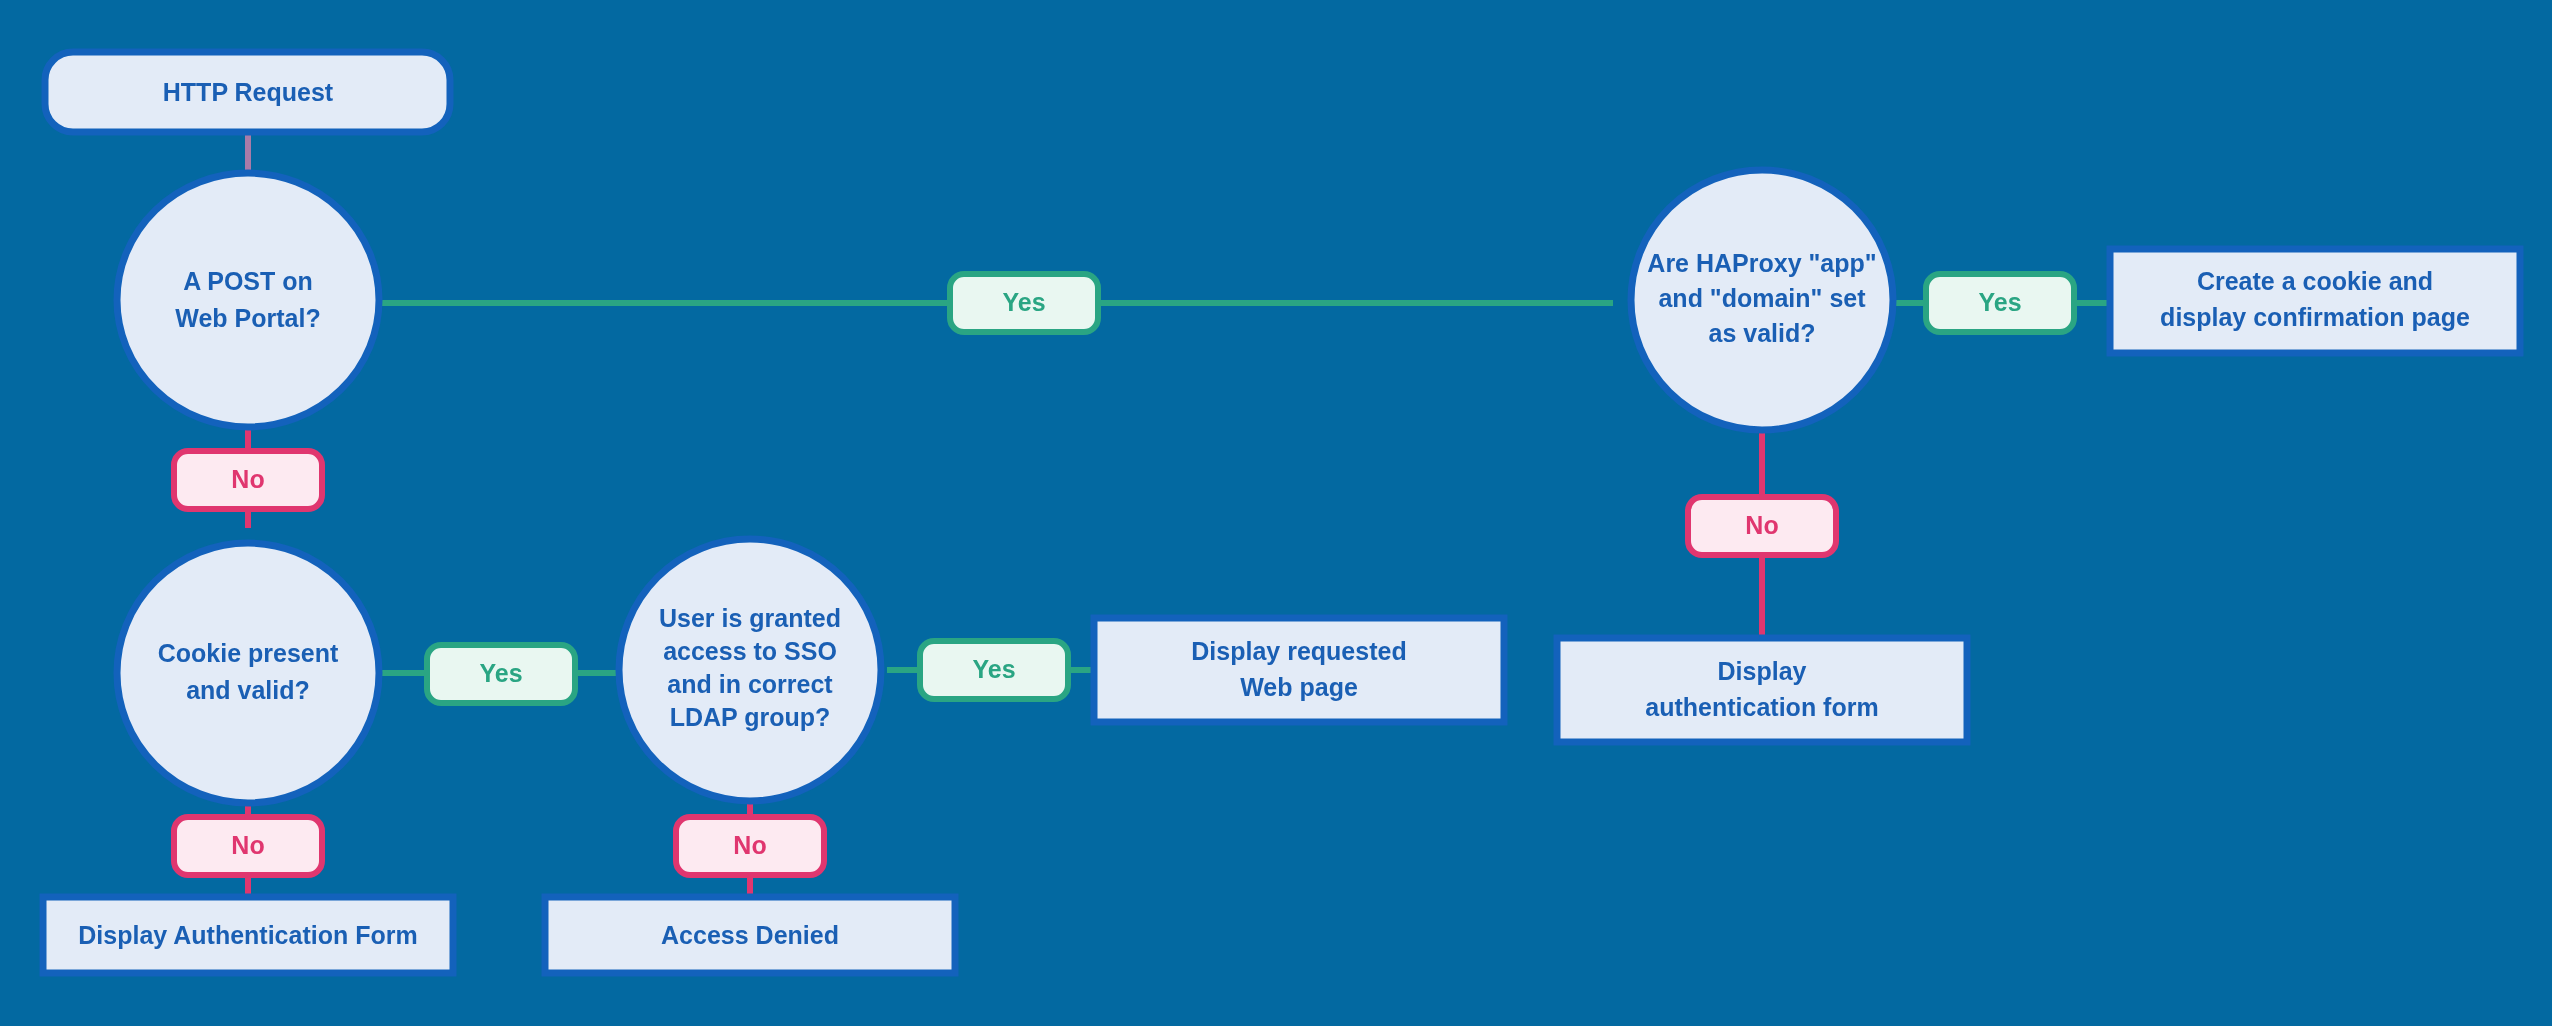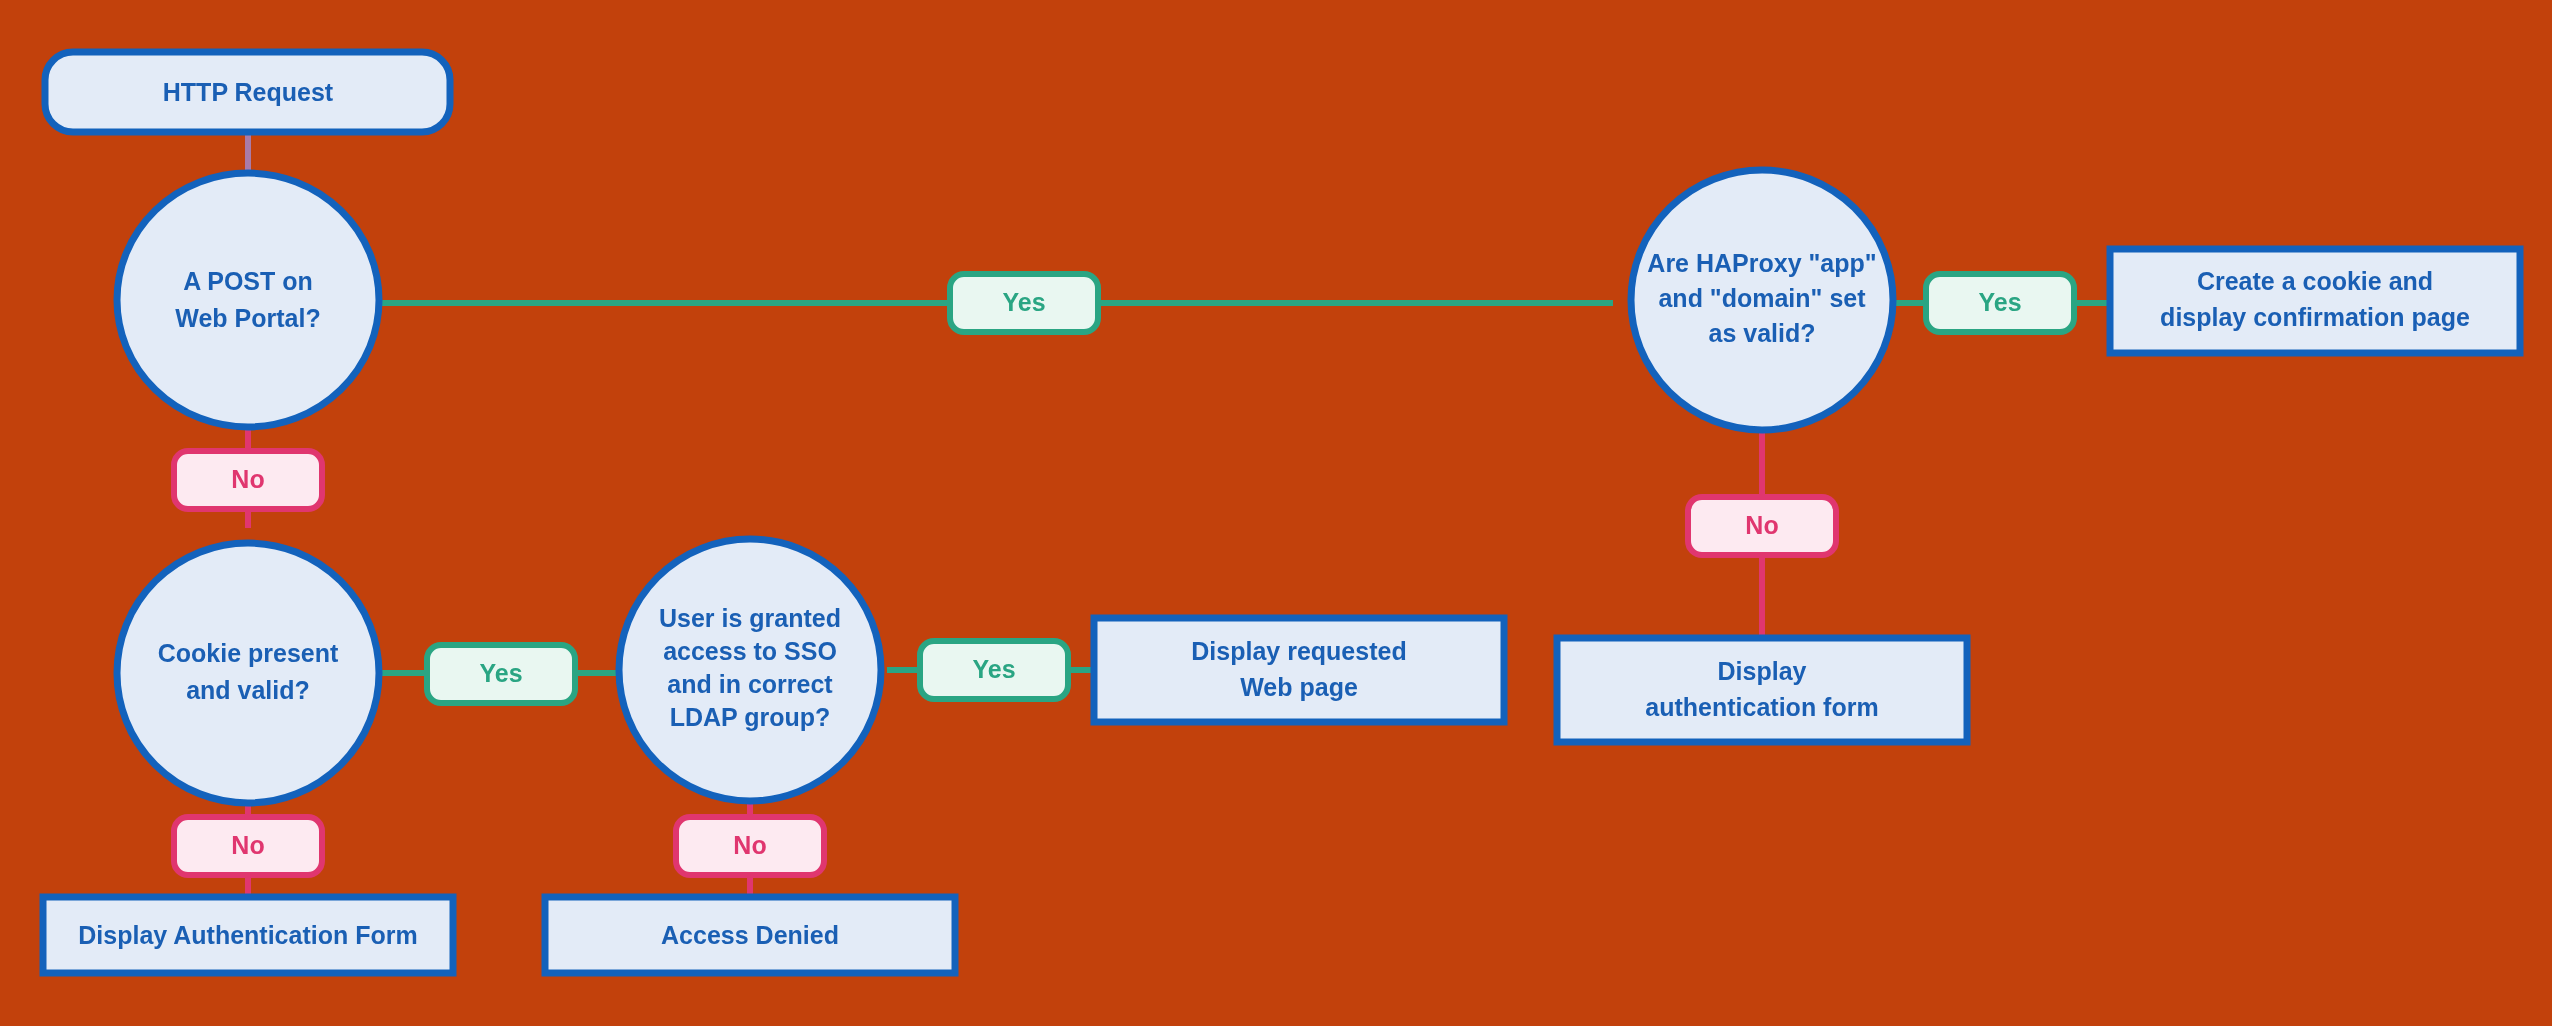--- a/index.html
+++ b/index.html
@@ -10,21 +10,21 @@
   body {
     width: 2552px;
     height: 1026px;
     overflow: hidden;
     font-family: "Liberation Sans", sans-serif;
   }
   #flowchart-root {
     position: relative;
     width: 2552px;
     height: 1026px;
-    background: #c2410c;
+    background: #0369a1;
   }
   svg.flow-svg {
     display: block;
     width: 2552px;
     height: 1026px;
   }
   .node-text {
     font-family: "Liberation Sans", sans-serif;
     font-weight: bold;
     font-size: 25px;

